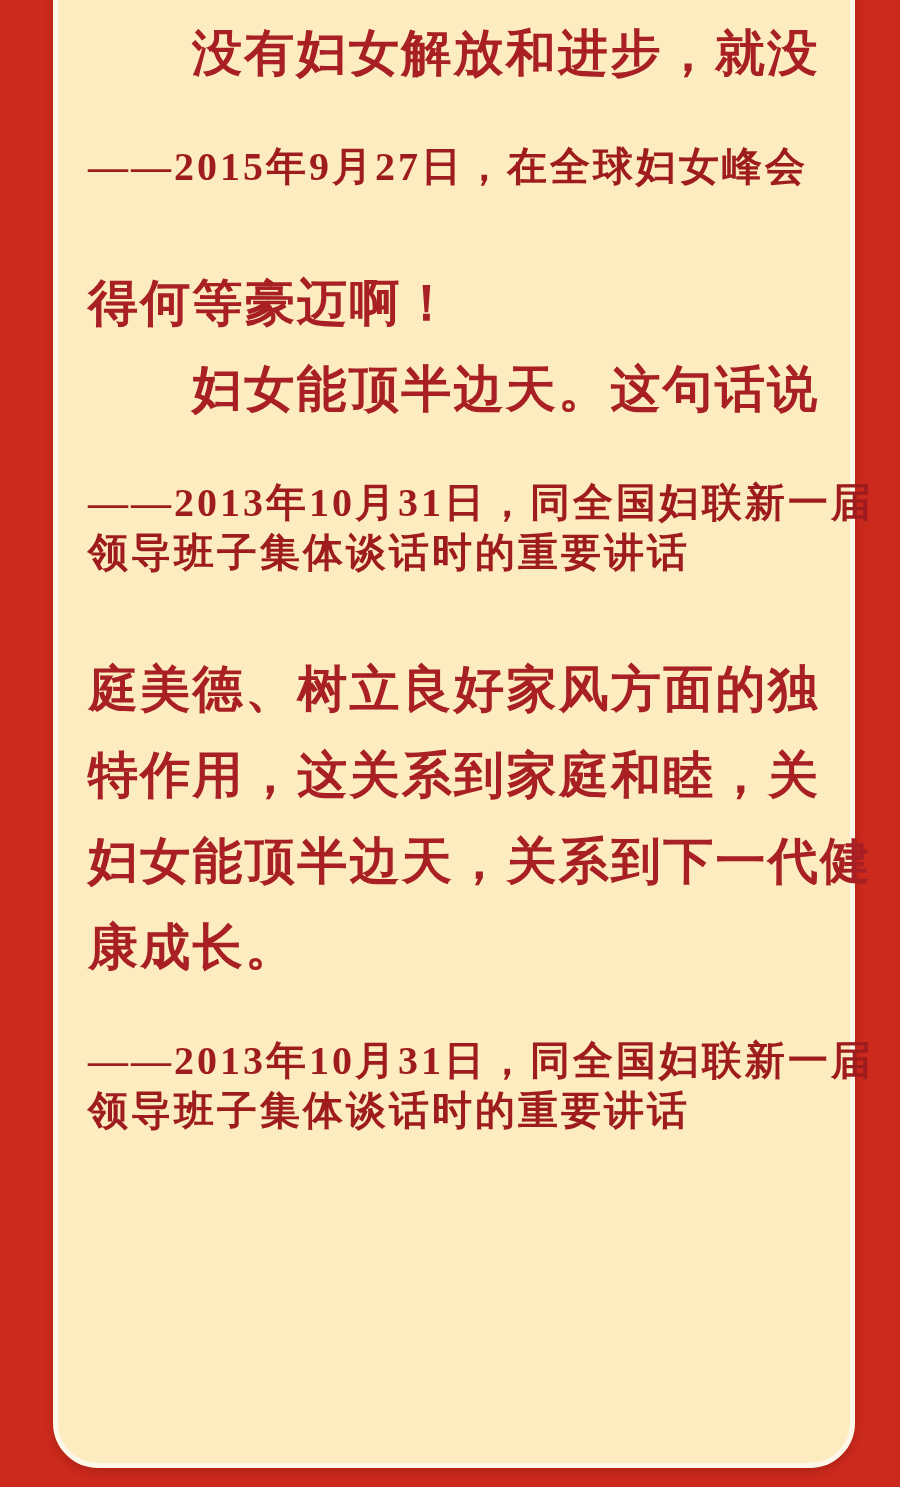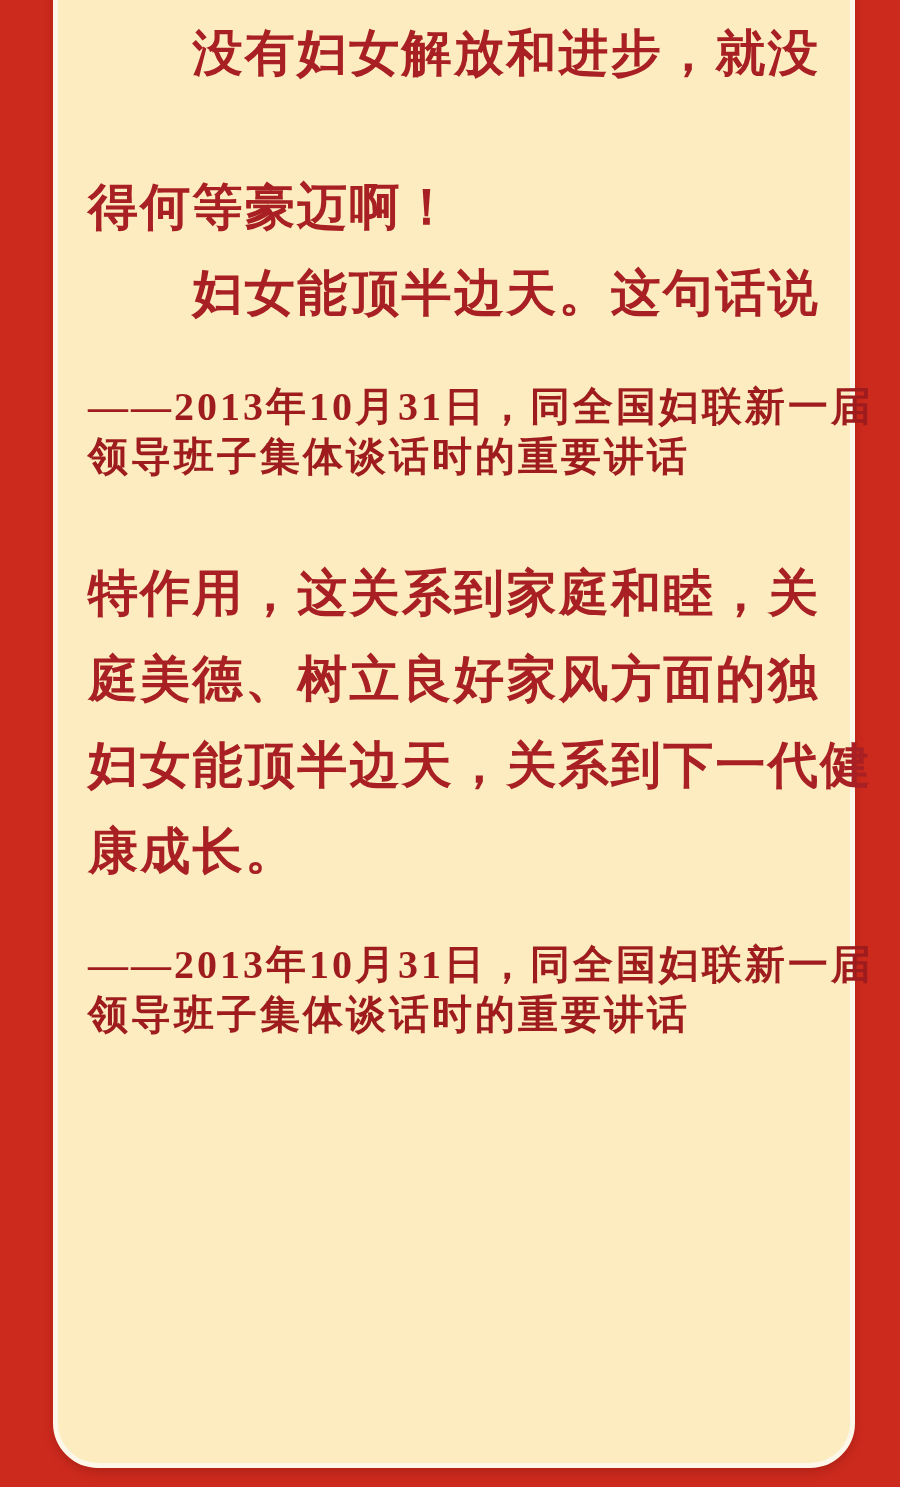--- a/index.html
+++ b/index.html
@@ -34,21 +34,21 @@
     font-size: 50px;
     font-weight: bold;
     line-height: 86px;
     letter-spacing: 2.3px;
   }
   .attribution + .quote { margin-top: 68px; }
   .qline {
     display: block;
     white-space: nowrap;
   }
-  .qline.indent { text-indent: 104px; text-align: right; }
+  .qline.indent { text-indent: 104px; }
   .attribution {
     margin: 46px 0 0 0;
     width: 732px;
     color: var(--attr-red, #9e1c1d);
     font-size: 40px;
     font-weight: bold;
     line-height: 50px;
     letter-spacing: 3px;
   }
   .aline {
@@ -59,34 +59,35 @@
 </head>
 <body>
 
 <div class="stage">
   <div class="panel">
 
     <p class="quote">
       <span class="qline indent">没有妇女解放和进步，就没</span>
     </p>
     <p class="attribution">
+      <span class="aline">——2015年9月27日，在全球妇女峰会</span>
     </p>
 
     <p class="quote">
       <span class="qline">得何等豪迈啊！</span>
       <span class="qline indent">妇女能顶半边天。这句话说</span>
     </p>
     <p class="attribution">
       <span class="aline">——2013年10月31日，同全国妇联新一届</span>
       <span class="aline">领导班子集体谈话时的重要讲话</span>
     </p>
 
     <p class="quote">
+      <span class="qline">庭美德、树立良好家风方面的独</span>
       <span class="qline">特作用，这关系到家庭和睦，关</span>
-      <span class="qline">庭美德、树立良好家风方面的独</span>
       <span class="qline">妇女能顶半边天，关系到下一代健</span>
       <span class="qline">康成长。</span>
     </p>
     <p class="attribution">
       <span class="aline">——2013年10月31日，同全国妇联新一届</span>
       <span class="aline">领导班子集体谈话时的重要讲话</span>
     </p>
 
   </div>
 </div>

